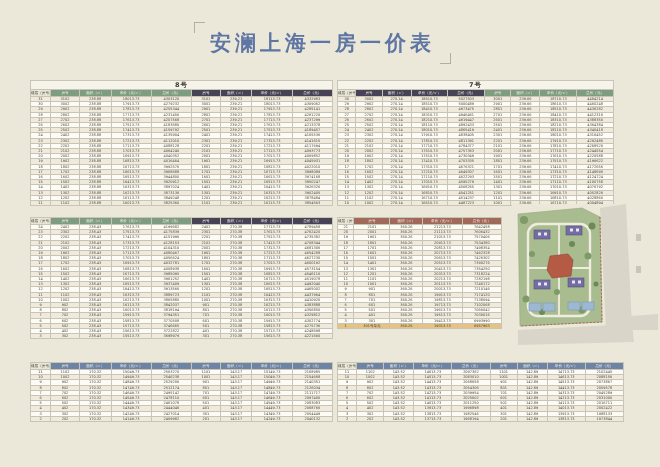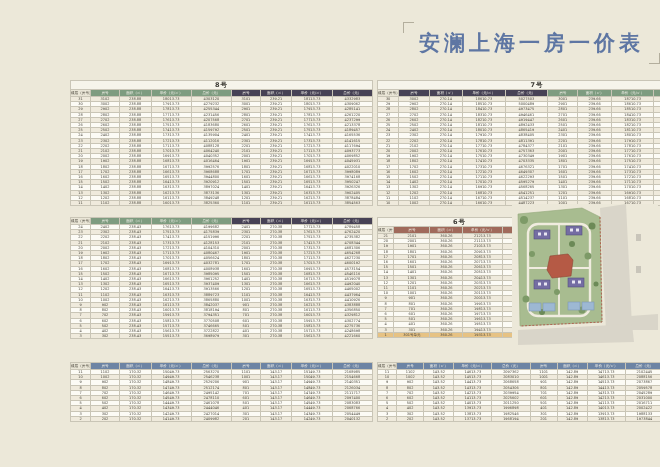--- a/index.html
+++ b/index.html
@@ -1,30 +1,30 @@
 <!DOCTYPE html>
 <html><head>
 <meta charset="utf-8">
 <style>
   html,body{margin:0;padding:0;}
   .page{
     position:relative;width:660px;height:467px;background:#ece8d9;
     font-family:"DejaVu Sans","Liberation Sans",sans-serif;overflow:hidden;
   }
   
-  .title-wrap{position:absolute;top:22px;left:0;right:0;text-align:right;}
+  .title-wrap{position:absolute;top:22px;left:0;right:15px;text-align:center;}
   .title-box{position:relative;display:inline-block;padding:7px 16px;}
   .title-box h1{
     margin:0;font-size:21px;font-weight:bold;letter-spacing:4px;color:#5e76a3;
   }
   .bracket{position:absolute;width:10px;height:10px;}
   .bracket.tl{top:0;left:0;border-top:1.5px solid #b3ae9d;border-left:1.5px solid #b3ae9d;}
   .bracket.br{bottom:0;right:0;border-bottom:1.5px solid #b3ae9d;border-right:1.5px solid #b3ae9d;}
   
-  .tbl{position:absolute;margin-left:40px;}
+  .tbl{position:absolute;}
   table{
     border-collapse:collapse;table-layout:fixed;width:100%;
     background:#fcfbf5;border:1px solid #a9a595;
   }
   th,td{
     border:0.5px solid #c9c5b6;padding:0;margin:0;overflow:hidden;white-space:nowrap;
     text-align:center;font-weight:normal;color:#4a473e;
   }
   th.ttl{height:8px;font-size:6.5px;line-height:8px;font-weight:bold;color:#3b3933;background:#f6f4ea;letter-spacing:1px;}
   tr.hdr th{height:6px;font-size:3.6px;line-height:6px;}
@@ -302,21 +302,21 @@
             <td>16013.73</td>
             <td>3825360</td>
             <td>1101</td>
             <td>239.21</td>
             <td>16113.73</td>
             <td>3854563</td>
           </tr>
         </tbody>
       </table>
   </div>
-  <div class="tbl" style="left:337px;top:80px;width:320px;">
+  <div class="tbl" style="left:337px;top:80px;width:277px;">
     <table>
         <colgroup>
           <col style="width:7%">
           <col style="width:10%">
           <col style="width:11%">
           <col style="width:14%">
           <col style="width:14%">
           <col style="width:10%">
           <col style="width:11%">
           <col style="width:14%">
@@ -845,23 +845,20 @@
   <div class="tbl" style="left:337px;top:217px;width:165px;">
     <table>
         <colgroup>
           <col style="width:10%">
           <col style="width:22%">
           <col style="width:20%">
           <col style="width:24%">
           <col style="width:24%">
         </colgroup>
         <tbody>
-          <tr>
-            <th class="ttl" colspan="5">6号</th>
-          </tr>
           <tr class="hdr">
             <th style="background:#e9e5d6;color:#4a463c">楼层（房号）</th>
             <th style="background:#a06a5b;color:#f4f2ea">房号</th>
             <th style="background:#a06a5b;color:#f4f2ea">面积（㎡）</th>
             <th style="background:#a06a5b;color:#f4f2ea">单价（元/㎡）</th>
             <th style="background:#a06a5b;color:#f4f2ea">总价（元）</th>
           </tr>
           <tr class="data">
             <td>21</td>
             <td>2101</td>

